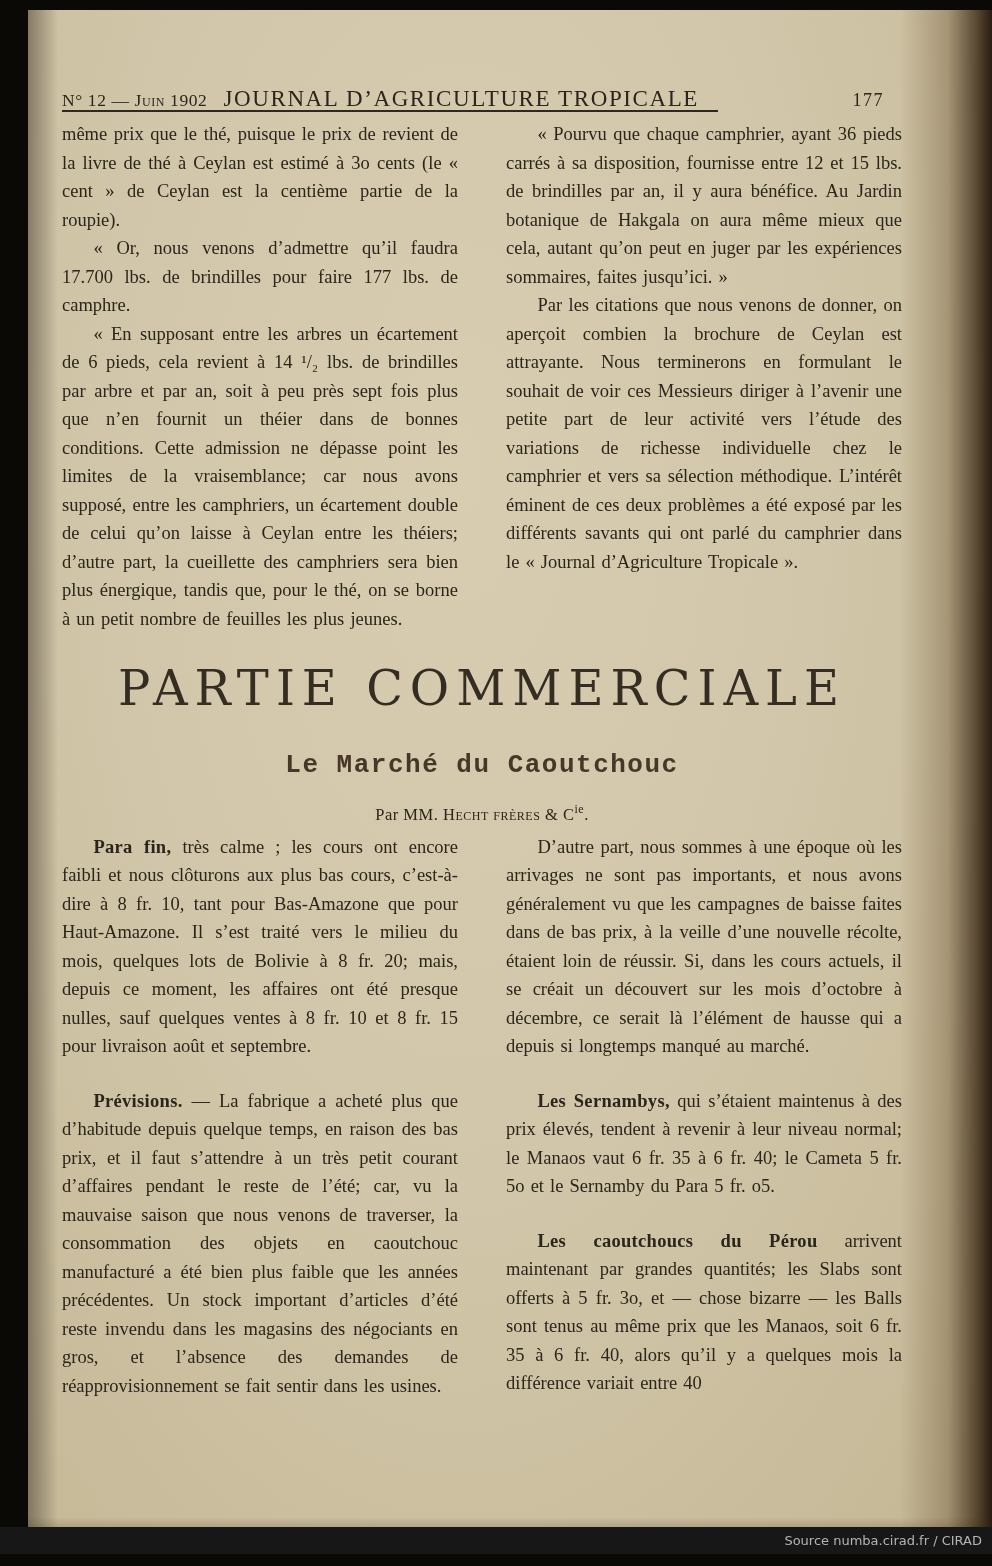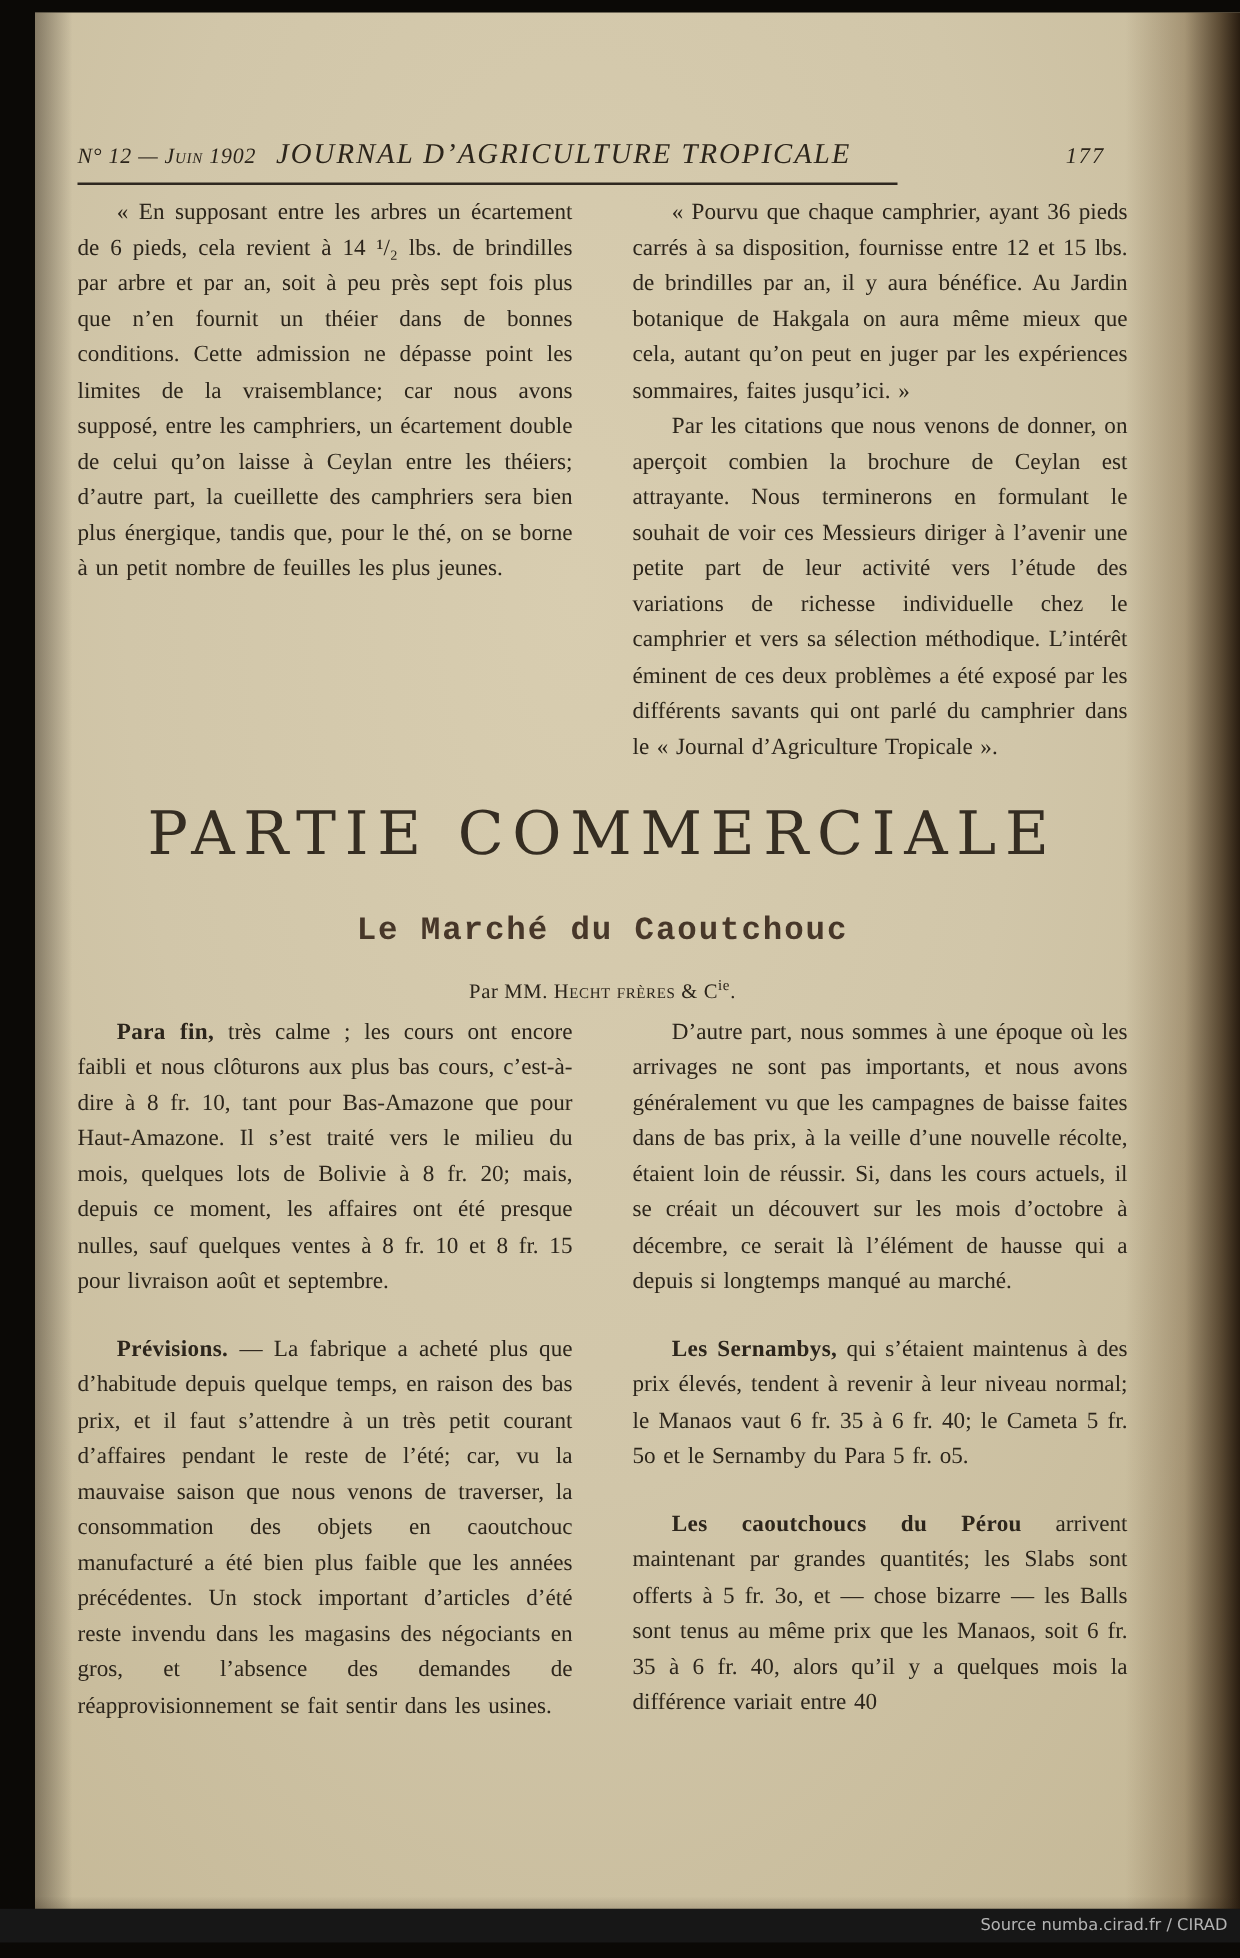--- a/index.html
+++ b/index.html
@@ -28,25 +28,23 @@
     position:absolute; bottom:0; left:0; width:100%; height:22px;
     background:linear-gradient(to bottom, rgba(40,28,14,0), rgba(40,28,14,0.35));
     pointer-events:none;
   }
   .content {
     position:absolute; left:34px; top:0; width:840px; height:100%;
     color:#2c251b;
   }
   
   .page-header {
-    margin-top:100px;
+    margin-top:76px;
     position:relative;
     display:flex; align-items:baseline;
-    padding-bottom:12px;
-    font-style:italic;
   }
   .issue { font-variant:small-caps; font-size:17.5px; letter-spacing:0.6px; white-space:nowrap; }
   .journal { font-size:23px; letter-spacing:1.6px; margin-left:16px; white-space:nowrap; }
   .pagenum { margin-left:auto; font-size:18px; letter-spacing:1.5px; padding-right:18px; }
   .header-rule { position:absolute; left:0; bottom:0; width:656px; height:2px; background:#2f2820; }
   
   .cols { display:flex; gap:48px; margin-top:8px; }
   .col { width:396px; }
   .col p {
     font-size:18.5px; line-height:28.5px;
@@ -103,20 +101,22 @@
 
     <div class="page-header">
       <span class="issue">N° 12 — Juin 1902</span>
       <span class="journal">JOURNAL D’AGRICULTURE TROPICALE</span>
       <span class="pagenum">177</span>
       <span class="header-rule"></span>
     </div>
 
     <div class="cols">
       <div class="col">
+        <p>même prix que le thé, puisque le prix de revient de la livre de thé à Ceylan est estimé à 3o cents (le « cent » de Ceylan est la centième partie de la roupie).</p>
+        <p class="indent">« Or, nous venons d’admettre qu’il faudra 17.700 lbs. de brindilles pour faire 177 lbs. de camphre.</p>
         <p class="indent">« En supposant entre les arbres un écartement de 6 pieds, cela revient à 14 ¹/₂ lbs. de brindilles par arbre et par an, soit à peu près sept fois plus que n’en fournit un théier dans de bonnes conditions. Cette admission ne dépasse point les limites de la vraisemblance; car nous avons supposé, entre les camphriers, un écartement double de celui qu’on laisse à Ceylan entre les théiers; d’autre part, la cueillette des camphriers sera bien plus énergique, tandis que, pour le thé, on se borne à un petit nombre de feuilles les plus jeunes.</p>
       </div>
       <div class="col">
         <p class="indent">« Pourvu que chaque camphrier, ayant 36 pieds carrés à sa disposition, fournisse entre 12 et 15 lbs. de brindilles par an, il y aura bénéfice. Au Jardin botanique de Hakgala on aura même mieux que cela, autant qu’on peut en juger par les expériences sommaires, faites jusqu’ici. »</p>
         <p class="indent">Par les citations que nous venons de donner, on aperçoit combien la brochure de Ceylan est attrayante. Nous terminerons en formulant le souhait de voir ces Messieurs diriger à l’avenir une petite part de leur activité vers l’étude des variations de richesse individuelle chez le camphrier et vers sa sélection méthodique. L’intérêt éminent de ces deux problèmes a été exposé par les différents savants qui ont parlé du camphrier dans le « Journal d’Agriculture Tropicale ».</p>
       </div>
     </div>
 
     <h1 class="part-title">PARTIE COMMERCIALE</h1>
     <h2 class="subtitle">Le Marché du Caoutchouc</h2>

